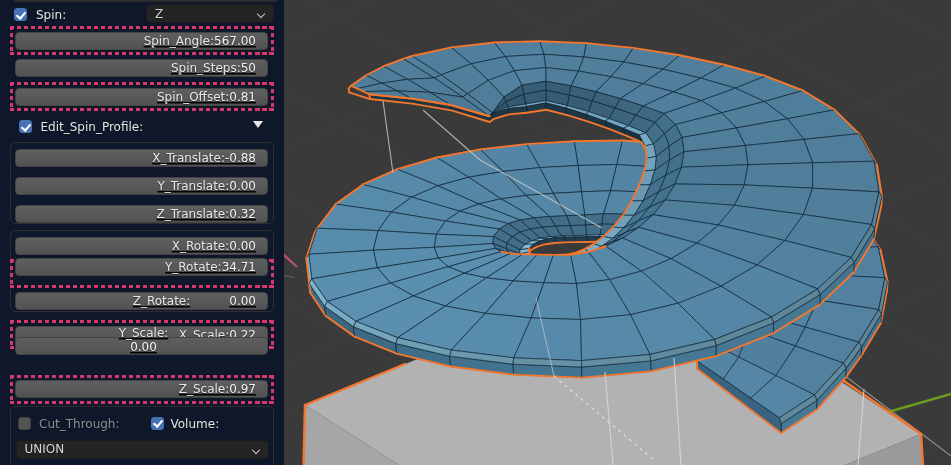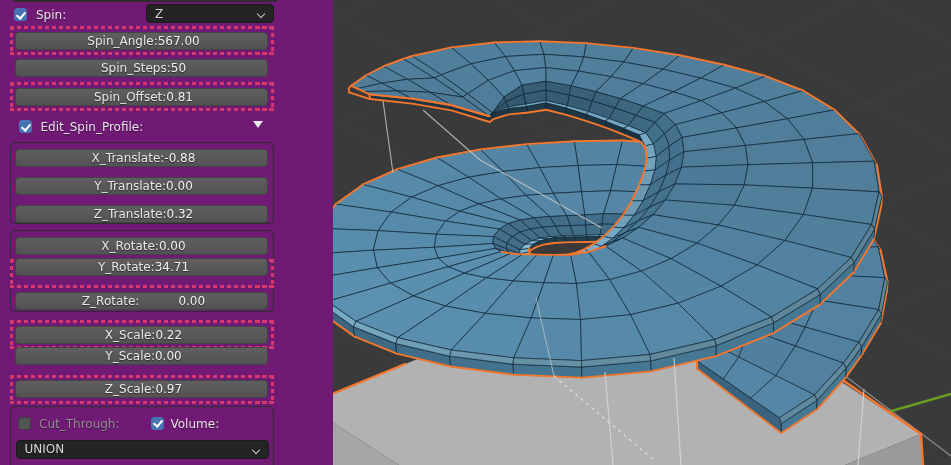--- a/index.html
+++ b/index.html
@@ -1,30 +1,30 @@
 <!DOCTYPE html>
 <html><head>
 <meta charset="utf-8">
 <style>
   html,body{margin:0;padding:0;background:#111;}
   *{box-sizing:border-box;}
   #app{position:relative;width:951px;height:465px;overflow:hidden;
        font-family:"DejaVu Sans","Liberation Sans",sans-serif;background:#3a3a3a;}
   
-  #panel{position:absolute;left:0;top:0;width:333px;height:465px;background:#701a75;z-index:2;}
+  #panel{position:absolute;left:0;top:0;width:284px;height:465px;background:#0f172a;z-index:2;}
   #panel .topstrip{position:absolute;left:13px;top:0;width:264px;height:2px;background:#2d2d2d;border-radius:0 0 3px 3px;}
   .checkbox{position:absolute;width:13px;height:13px;border-radius:3px;background:#545454;border:1px solid #3d3d3d;}
   .checkbox.checked{background:#4772b3;border-color:#4772b3;}
   .checkbox.checked:after{content:"";position:absolute;left:3px;top:0.5px;width:4px;height:7px;
       border:solid #fff;border-width:0 2px 2px 0;transform:rotate(40deg);}
   .cb-label{position:absolute;font-size:12px;color:#e5e5e5;text-shadow:0 1px 1px rgba(0,0,0,.45);}
   .field{position:absolute;left:15px;width:253px;height:18px;border-radius:4px;
       background:linear-gradient(#5f5f5f,#525252);border:1px solid #434343;
-      display:flex;align-items:center;justify-content:center;
-      padding:0 11px 0 15px;}
+      display:flex;align-items:center;justify-content:flex-end;
+      padding:0 11px 0 15px;text-decoration:underline;}
   .field .flabel{font-size:12px;color:#e8e8e8;text-shadow:0 1px 1px rgba(0,0,0,.5);white-space:nowrap;}
   .field .fvalue{font-size:12px;color:#f2f2f2;text-shadow:0 1px 1px rgba(0,0,0,.5);white-space:nowrap;}
   .hl{position:absolute;left:10px;width:264px;height:29px;
       --hlc:#d6376d;
       background:
         repeating-linear-gradient(to right,var(--hlc) 0 4.5px,transparent 4.5px 7px) 0 0/100% 3px no-repeat,
         repeating-linear-gradient(to right,var(--hlc) 0 4.5px,transparent 4.5px 7px) 0 100%/100% 3px no-repeat,
         repeating-linear-gradient(to bottom,var(--hlc) 0 4.5px,transparent 4.5px 7px) 0 0/3px 100% no-repeat,
         repeating-linear-gradient(to bottom,var(--hlc) 0 4.5px,transparent 4.5px 7px) 100% 0/3px 100% no-repeat;}
   .groupbox{position:absolute;left:10px;width:264px;border:1px solid #2e2e2e;border-radius:5px;}
@@ -102,21 +102,21 @@
     <div class="field" style="top:292px;gap:39px;">
       <span class="flabel">Z_Rotate:</span>
       <span class="fvalue">0.00</span>
     </div>
 
     <div class="hl" style="top:320px;"></div>
     <div class="field" style="top:325.5px;">
       <span class="flabel">X_Scale:</span>
       <span class="fvalue">0.22</span>
     </div>
-    <div class="field" style="top:347px;">
+    <div class="field" style="top:337px;flex-direction:column;">
       <span class="flabel">Y_Scale:</span>
       <span class="fvalue">0.00</span>
     </div>
     <div class="hl" style="top:374.5px;"></div>
     <div class="field" style="top:380px;">
       <span class="flabel">Z_Scale:</span>
       <span class="fvalue">0.97</span>
     </div>
 
     <div class="groupbox" style="top:406px;height:70px;"></div>

